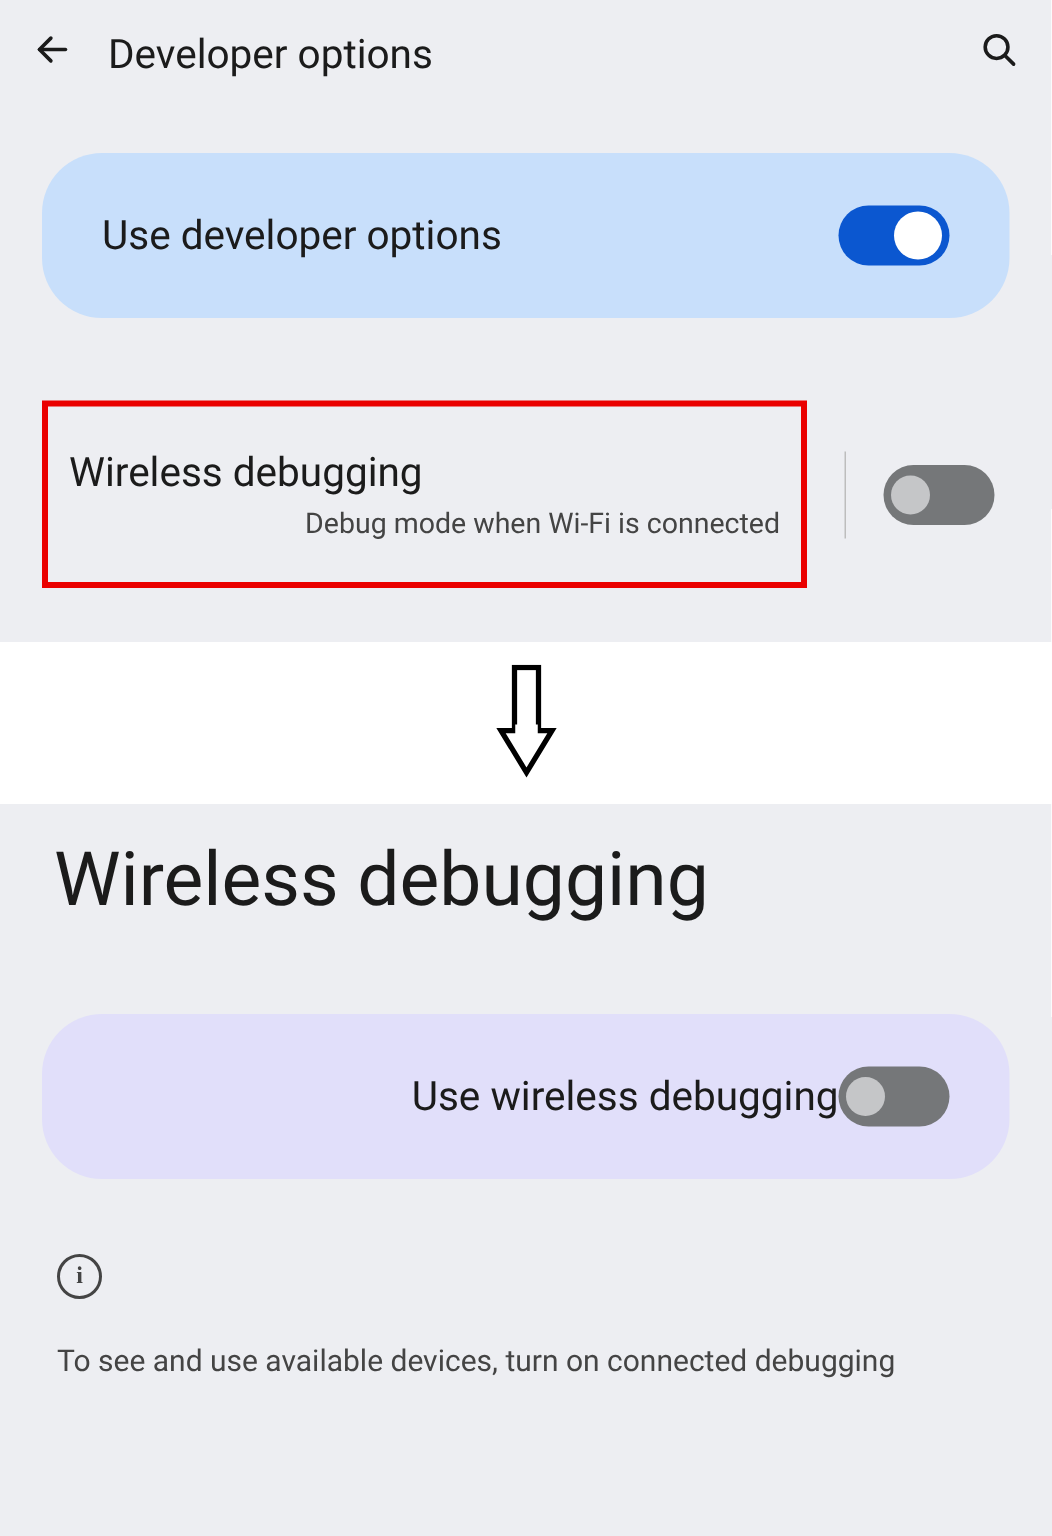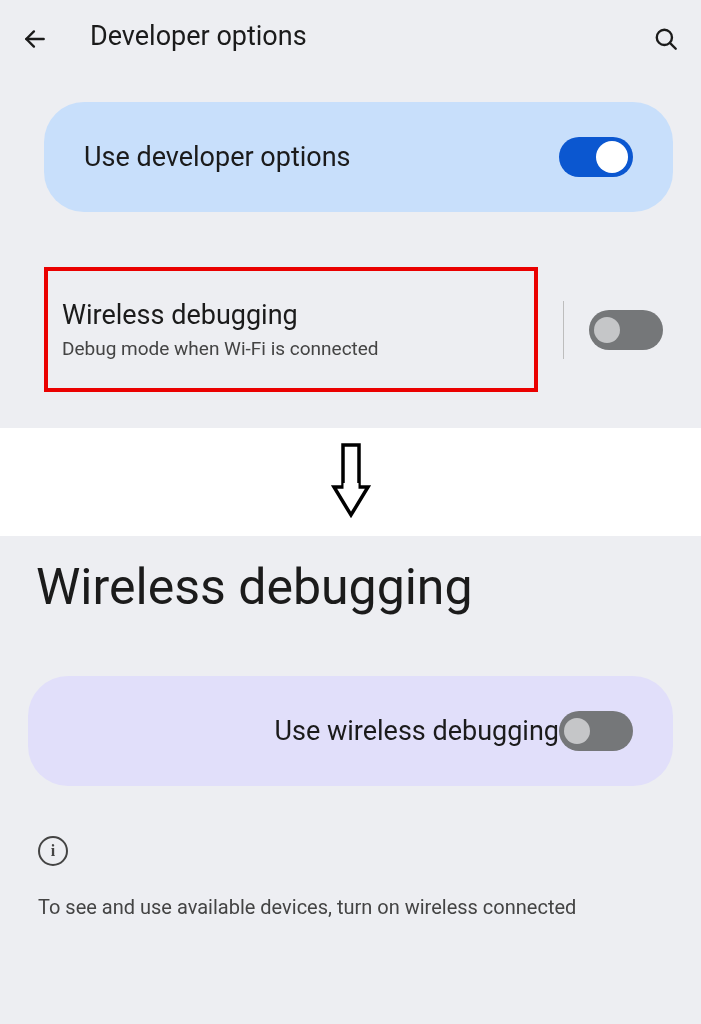--- a/index.html
+++ b/index.html
@@ -13,23 +13,23 @@
       height: 1024px;
       background: #ffffff;
       display: flex;
       flex-direction: column;
     }
     .screen-top {
       background: #edeef2;
     }
     .header {
       display: flex;
-      align-items: flex-end;
+      align-items: flex-start;
       padding: 20px 22px;
-      gap: 42px;
+      gap: 24px;
     }
     .back-arrow {
       width: 26px;
       height: 26px;
       display: flex;
       align-items: center;
       justify-content: center;
     }
     .header-title {
       font-size: 27px;
@@ -38,21 +38,21 @@
       flex: 1;
     }
     .search-icon {
       width: 26px;
       height: 26px;
       display: flex;
       align-items: center;
       justify-content: center;
     }
     .content-area {
-      padding: 30px 28px 28px 44px;
+      padding: 30px 28px 28px 28px;
     }
     .card-blue {
       background: #c8dffb;
       border-radius: 40px;
       padding: 35px 40px;
       display: flex;
       align-items: center;
       justify-content: space-between;
     }
     .card-title {
@@ -102,20 +102,21 @@
       margin-right: 25px;
     }
     .wireless-title {
       font-size: 27px;
       color: #1b1b1b;
       margin-bottom: 6px;
     }
     .wireless-desc {
       font-size: 19px;
       color: #444;
+      text-align: right;
     }
     .divider-vert {
       width: 1px;
       height: 58px;
       background: #bdbdbd;
       margin-right: 25px;
     }
     .arrow-down-section {
       background: #ffffff;
       display: flex;
@@ -218,15 +219,15 @@
 
   <div class="card-purple">
     <div class="card-title">Use wireless debugging</div>
     <div class="toggle off">
       <div class="toggle-knob"></div>
     </div>
   </div>
 
   <div class="info-section">
     <div class="info-icon">i</div>
-    <div class="info-text">To see and use available devices, turn on wireless connected</div>
+    <div class="info-text">To see and use available devices, turn on connected debugging</div>
   </div>
 </div>
 
 </body></html>

